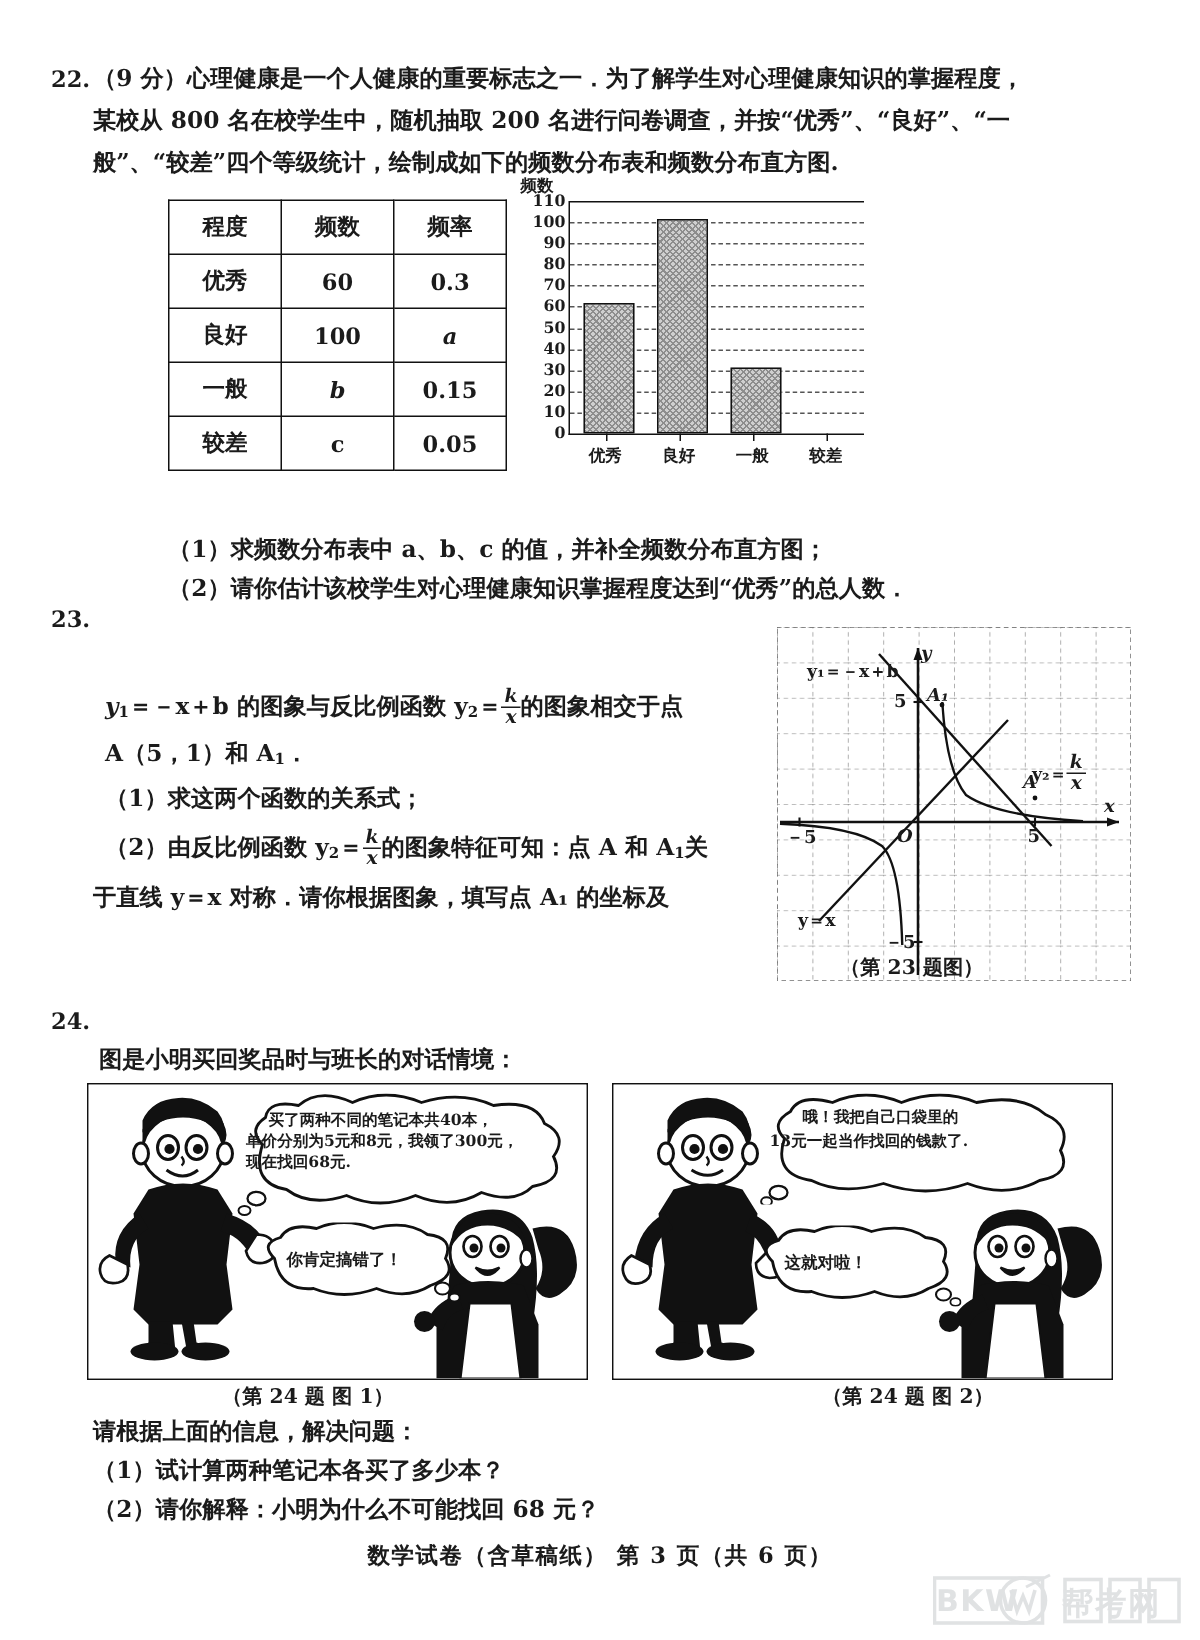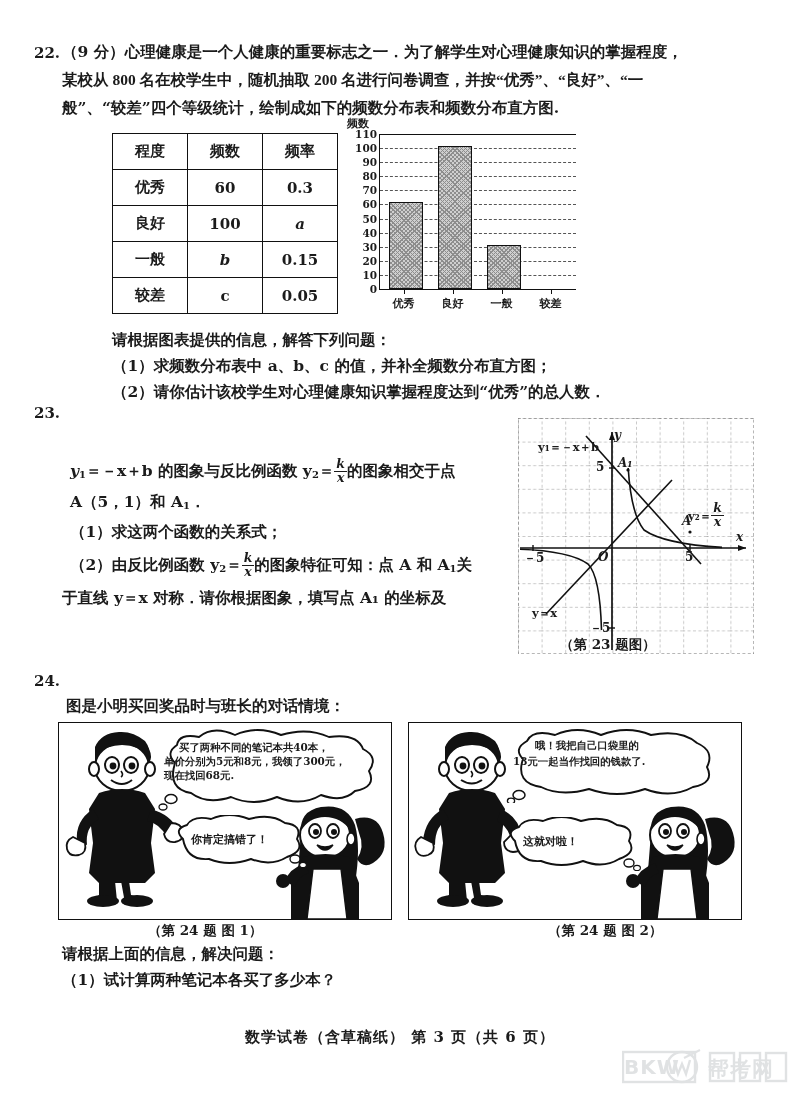--- a/index.html
+++ b/index.html
@@ -68,21 +68,21 @@
   .wm-txt{position:absolute;font-family:"DejaVu Sans","Liberation Sans",sans-serif;
     font-weight:700;color:#9aa0a6;}
 </style>
 </head>
 <body>
 
 <div class="page">
 
   <div class="qnum" style="left:34px;top:44px;">22.</div>
   <div class="line" style="left:62px;top:42px;">（9 分）心理健康是一个人健康的重要标志之一．为了解学生对心理健康知识的掌握程度，</div>
-  <div class="line" style="left:62px;top:70px;font-family:Liberation Serif, serif;">某校从 800 名在校学生中，随机抽取 200 名进行问卷调查，并按“优秀”、“良好”、“一</div>
+  <div class="line" style="left:62px;top:70px;">某校从 800 名在校学生中，随机抽取 200 名进行问卷调查，并按“优秀”、“良好”、“一</div>
   <div class="line" style="left:62px;top:98px;">般”、“较差”四个等级统计，绘制成如下的频数分布表和频数分布直方图.</div>
 
   <table class="freq-table">
     <tbody>
         <tr>
       <td class="hdr">程度</td>
       <td class="hdr">频数</td>
       <td class="hdr">频率</td>
     </tr>
     <tr>
@@ -141,21 +141,20 @@
   <div class="tick" style="left: 58.5px;"></div>
       <div class="xt" style="left: 58.5px;">优秀</div>
       <div class="tick" style="left: 107.5px;"></div>
       <div class="xt" style="left: 107.5px;">良好</div>
       <div class="tick" style="left: 156.5px;"></div>
       <div class="xt" style="left: 156.5px;">一般</div>
       <div class="tick" style="left: 205.5px;"></div>
       <div class="xt" style="left: 205.5px;">较差</div>
     </div>
 
-  <div class="line" style="left:112px;top:330px;">请根据图表提供的信息，解答下列问题：</div>
   <div class="line" style="left:112px;top:356px;">（1）求频数分布表中 a、b、c 的值，并补全频数分布直方图；</div>
   <div class="line" style="left:112px;top:382px;">（2）请你估计该校学生对心理健康知识掌握程度达到“优秀”的总人数．</div>
 
   <div class="qnum" style="left:34px;top:404px;">23.</div>
 
   <div class="line" style="left:70px;top:458px;">
     <span class="ital">y</span><span class="sub">1</span><span>＝－x＋b 的图象与反比例函数 y</span><span class="sub">2</span><span>＝</span><span class="frac"><span class="num ital">k</span><span class="den ital">x</span></span><span>的图象相交于点</span>
   </div>
 
   <div class="line" style="left:70px;top:492px;">
@@ -375,20 +374,21 @@
                Q20 46 16 24 Z" fill="#fff" stroke="#111" stroke-width="1.9"></path>
       <ellipse cx="130" cy="46" rx="5" ry="4" fill="#fff" stroke="#111" stroke-width="1.4"></ellipse>
       <ellipse cx="138" cy="51" rx="3.4" ry="2.6" fill="#fff" stroke="#111" stroke-width="1.2"></ellipse>
     </svg>
     <div class="btxt" style="left:114px;top:112px;font-size:11px;">这就对啦！</div>
   </div>
   <div class="panelcap" style="left:548px;top:922px;">（第 24 题  图 2）</div>
 
   <div class="line" style="left:62px;top:944px;">请根据上面的信息，解决问题：</div>
   <div class="line" style="left:62px;top:970px;">（1）试计算两种笔记本各买了多少本？</div>
+  <div class="line" style="left:62px;top:996px;">（2）请你解释：小明为什么不可能找回 68 元？</div>
 
   <div class="footer">数学试卷（含草稿纸）    第 3 页（共 6 页）</div>
 
   <div class="wm">
     <svg viewBox="0 0 166 38" width="166" height="38">
       <rect x="1" y="4" width="72" height="30" fill="none" stroke="#9aa0a6" stroke-width="2.4"></rect>
       <circle cx="60" cy="19" r="15" fill="none" stroke="#9aa0a6" stroke-width="2.4"></circle>
       <path d="M52 12 L56 26 L60 16 L64 26 L68 12" fill="none" stroke="#9aa0a6" stroke-width="2.4"></path>
       <path d="M62 10 L78 2" stroke="#9aa0a6" stroke-width="2"></path>
       <rect x="88" y="5" width="24" height="28" fill="none" stroke="#9aa0a6" stroke-width="2.4"></rect>

